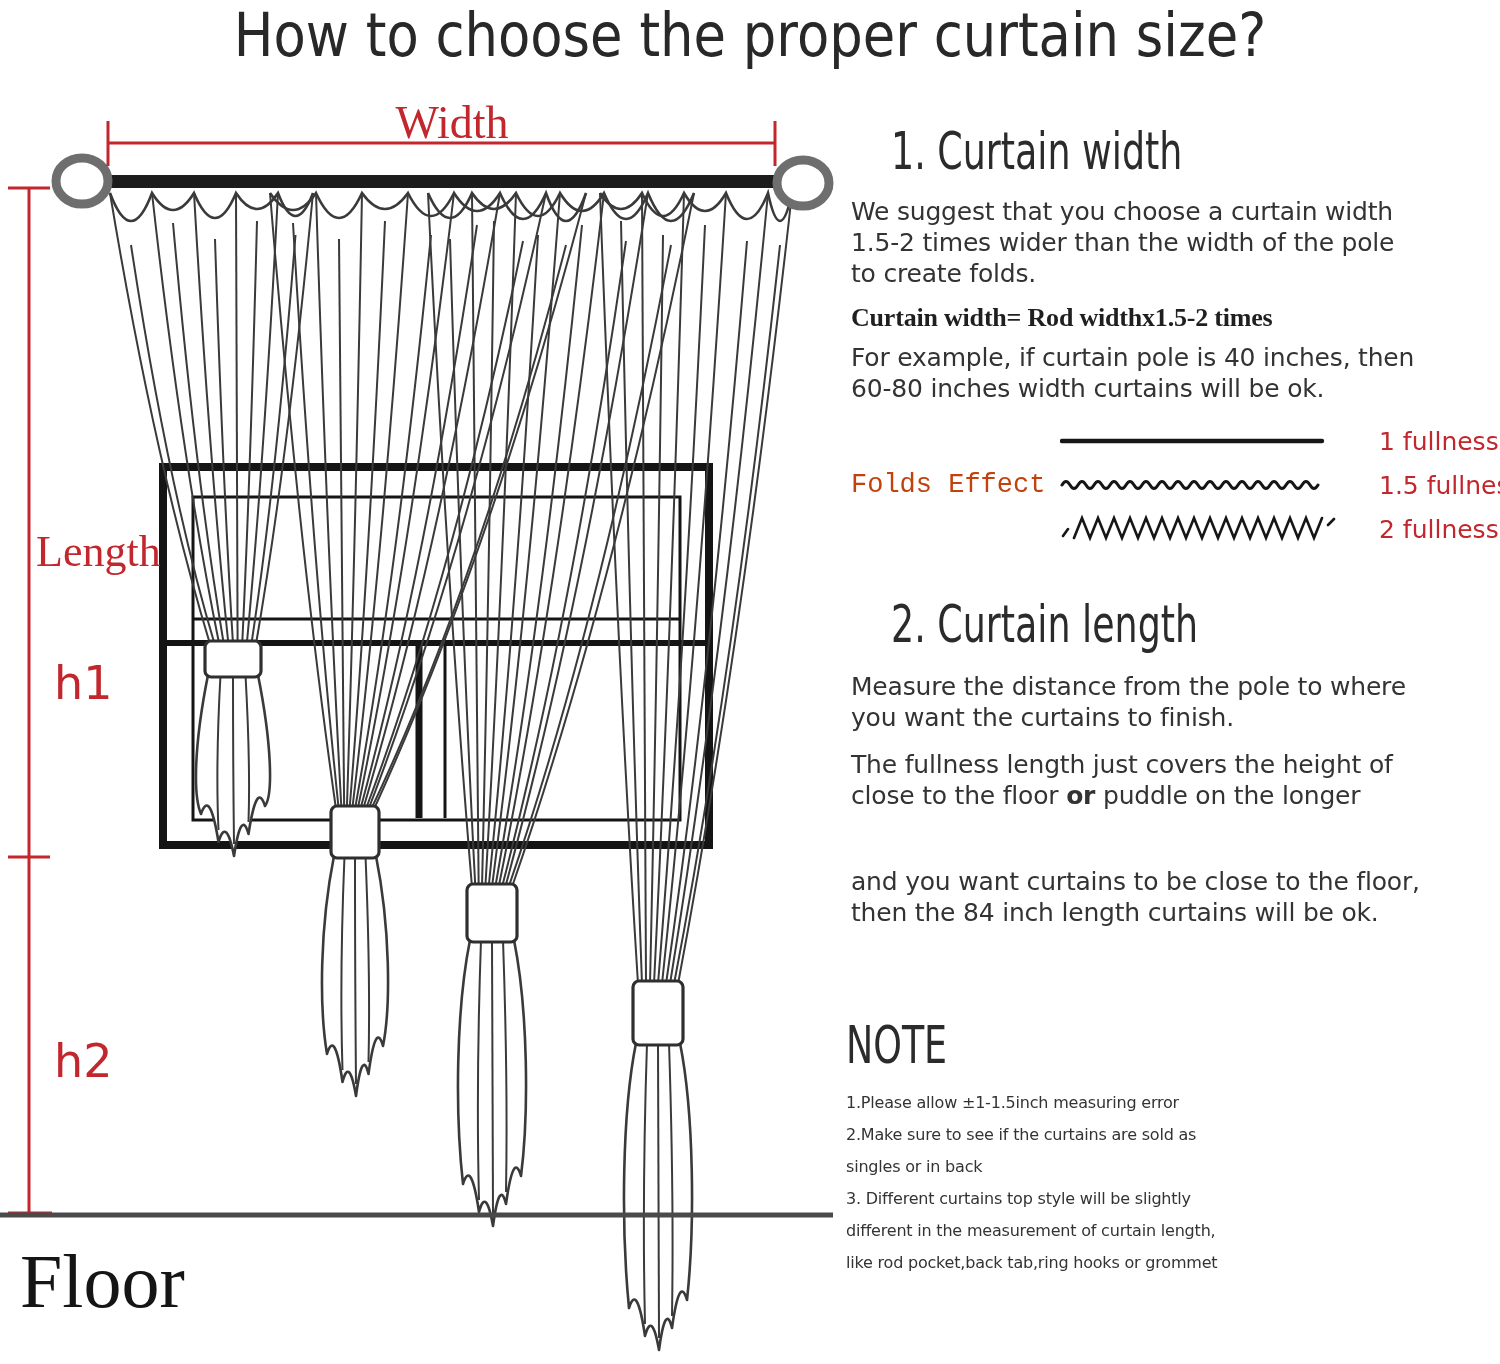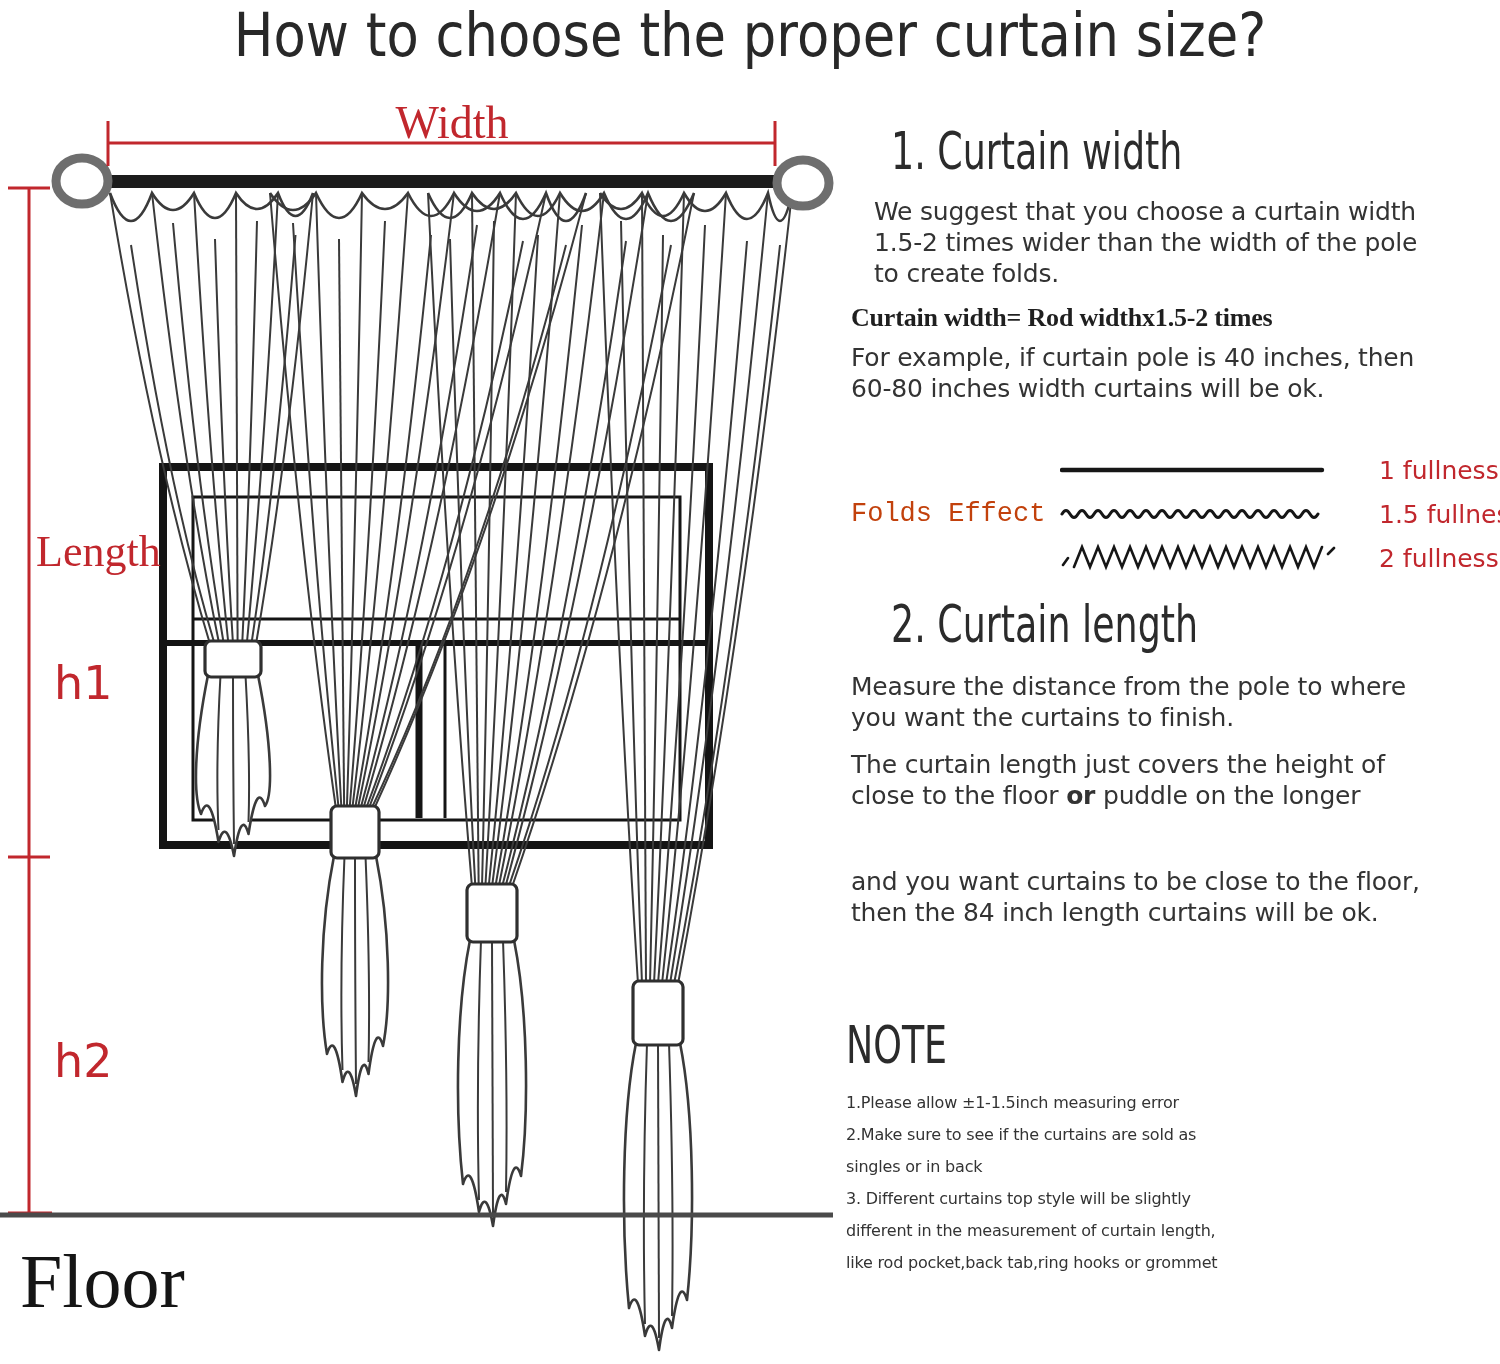--- a/index.html
+++ b/index.html
@@ -12,21 +12,21 @@
   .abs{position:absolute;}
   .page-title{left:0;top:0;width:1500px;text-align:center;font-size:60px;
       color:#282828;transform:scaleX(.88);white-space:nowrap;}
   .sec-heading{font-size:52px;color:#2b2b2b;transform:scaleX(.70);
       transform-origin:left top;white-space:nowrap;}
   .body-par{font-size:25px;line-height:31px;letter-spacing:-.2px;color:#333;}
   .body-par div{white-space:nowrap;}
   .formula{font-size:26px;font-weight:bold;color:#1f1f1f;white-space:nowrap;letter-spacing:-.2px;font-family:Liberation Serif, serif;}
   .b{font-weight:bold;}
   .folds{display:grid;grid-template-columns:209px 292px auto;grid-auto-rows:44px;
-      align-items:center;margin-top:29px;}
+      align-items:center;}
   .feff{font-size:27px;color:#c2410c;font-family:Liberation Mono, monospace;}
   .flab{font-size:25px;color:var(--red);padding-left:27px;white-space:nowrap;}
   .fline{display:block;}
   .note-list{font-size:16px;line-height:32px;letter-spacing:-.2px;color:#333;}
   .note-list div{white-space:nowrap;}
   
   .win{fill:none;stroke:#141414;}
   .w8{stroke-width:8}.w7{stroke-width:7}.w6{stroke-width:6}.w3{stroke-width:3}
   .rod{fill:var(--rod);}
   .ring{fill:#fff;stroke:var(--ring);stroke-width:9;}
@@ -164,21 +164,21 @@
   <text x="36" y="566" class="t-serif t-red" font-size="44">Length</text>
   <text x="54" y="699" class="t-sans t-red" font-size="46">h1</text>
   <text x="54" y="1077" class="t-sans t-red" font-size="46">h2</text>
 
   <line x1="0" y1="1215" x2="833" y2="1215" class="floor-line"></line>
   <text x="20" y="1307" class="t-serif t-ink" font-size="76">Floor</text>
 </svg>
 
 <div class="abs sec-heading" style="left:891px;top:121px">1. Curtain width</div>
 
-<div class="abs body-par" style="left:874px;top:196px">
+<div class="abs body-par" style="left:851px;top:196px">
     <div>We suggest that you choose a curtain width</div>
     <div>1.5-2 times wider than the width of the pole</div>
     <div>to create folds.</div>
   </div>
 
 <div class="abs formula" style="left:851px;top:303px">Curtain width= Rod widthx1.5-2 times</div>
 
 <div class="abs body-par" style="left:851px;top:342px">
     <div>For example, if curtain pole is 40 inches, then</div>
     <div>60-80 inches width curtains will be ok.</div>
@@ -205,21 +205,21 @@
 </div>
 
 <div class="abs sec-heading" style="left:891px;top:594px">2. Curtain length</div>
 
 <div class="abs body-par" style="left:851px;top:671px">
     <div>Measure the distance from the pole to where</div>
     <div>you want the curtains to finish.</div>
   </div>
 
 <div class="abs body-par" style="left:851px;top:749px">
-  <div><span>The curtain length just covers the height of</span></div>
+  <div><span>The fullness length just covers the height of</span></div>
   <div>
     <span>close to the floor </span><span class="b">or</span><span> puddle on the longer</span>
   </div>
 </div>
 
 <div class="abs body-par" style="left:851px;top:866px">
     <div>and you want curtains to be close to the floor,</div>
     <div>then the 84 inch length curtains will be ok.</div>
   </div>
 

